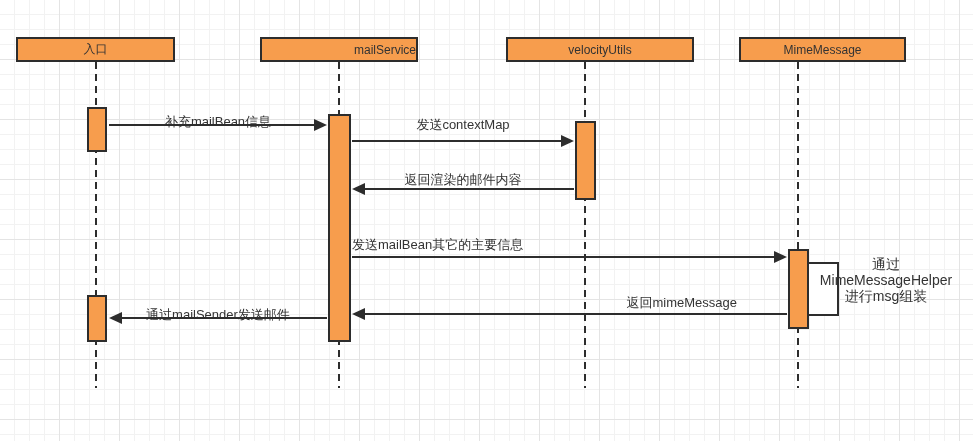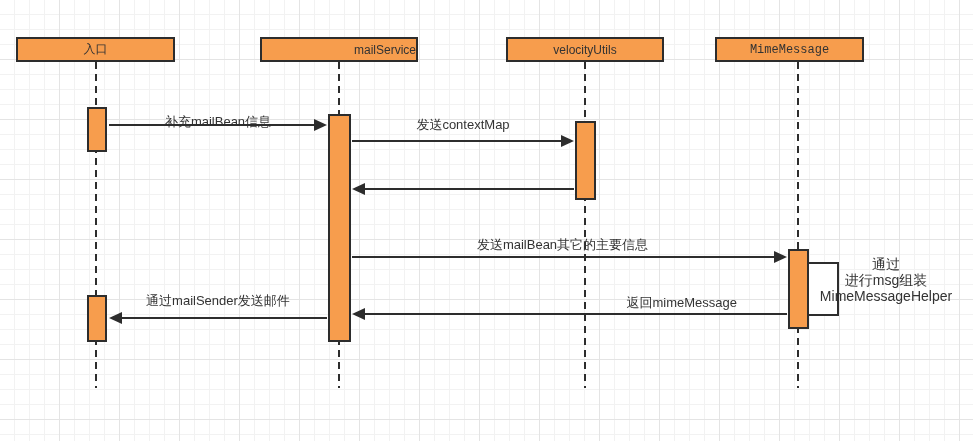--- a/index.html
+++ b/index.html
@@ -133,24 +133,24 @@
   <div class="lifeline" style="left:338px;"></div>
   <div class="lifeline" style="left:584px;"></div>
   <div class="lifeline" style="left:797px;"></div>
 
   <div class="actor" style="left:16px;width:159px;">
     <span>入口</span>
   </div>
   <div class="actor" style="left:260px;width:158px;justify-content:flex-end;">
     <span>mailService</span>
   </div>
-  <div class="actor" style="left:506px;width:158px;">
+  <div class="actor" style="left:506px;width:188px;">
     <span>velocityUtils</span>
   </div>
-  <div class="actor" style="left:715px;width:149px;font-family:Liberation Mono, monospace;">
+  <div class="actor" style="left:739px;width:167px;">
     <span>MimeMessage</span>
   </div>
 
   <div class="self-bracket"></div>
 
   <div class="activation" style="left:87px;top:107px;width:20px;height:45px;"></div>
   <div class="activation" style="left:87px;top:295px;width:20px;height:47px;"></div>
   <div class="activation" style="left:328px;top:114px;width:23px;height:228px;"></div>
   <div class="activation" style="left:575px;top:121px;width:21px;height:79px;"></div>
   <div class="activation" style="left:788px;top:249px;width:21px;height:80px;"></div>
@@ -161,41 +161,42 @@
     <div class="head right"></div>
   </div>
 
   <div class="message" style="left:352px;top:113px;width:222px;">
     <span class="label" style="margin-top:3px;">发送contextMap</span>
     <div class="line" style="left:0;width:209px;"></div>
     <div class="head right"></div>
   </div>
 
   <div class="message" style="left:352px;top:161px;width:222px;">
+    <span class="label" style="margin-top:10px;">返回渲染的邮件内容</span>
     <div class="line" style="left:13px;width:209px;"></div>
     <div class="head left"></div>
   </div>
 
   <div class="message" style="left:352px;top:229px;width:435px;">
-    <span class="label" style="margin-top:7px;text-align:center;padding-right:14px;">发送mailBean其它的主要信息</span>
+    <span class="label" style="margin-top:7px;text-align:left;padding-right:14px;">发送mailBean其它的主要信息</span>
     <div class="line" style="left:0;width:422px;"></div>
     <div class="head right"></div>
   </div>
 
   <div class="message" style="left:352px;top:286px;width:435px;">
     <span class="label" style="margin-top:8px;text-align:right;padding-right:50px;">返回mimeMessage</span>
     <div class="line" style="left:13px;width:422px;"></div>
     <div class="head left"></div>
   </div>
 
   <div class="message" style="left:109px;top:290px;width:218px;">
-    <span class="label" style="margin-top:2px;">通过mailSender发送邮件</span>
+    <span class="label" style="margin-top:16px;">通过mailSender发送邮件</span>
     <div class="line" style="left:13px;width:205px;"></div>
     <div class="head left"></div>
   </div>
 
   <div class="note">
     <div>通过</div>
+    <div>MimeMessageHelper</div>
     <div>进行msg组装</div>
-    <div>MimeMessageHelper</div>
   </div>
 
 </div>
 
 </body></html>

